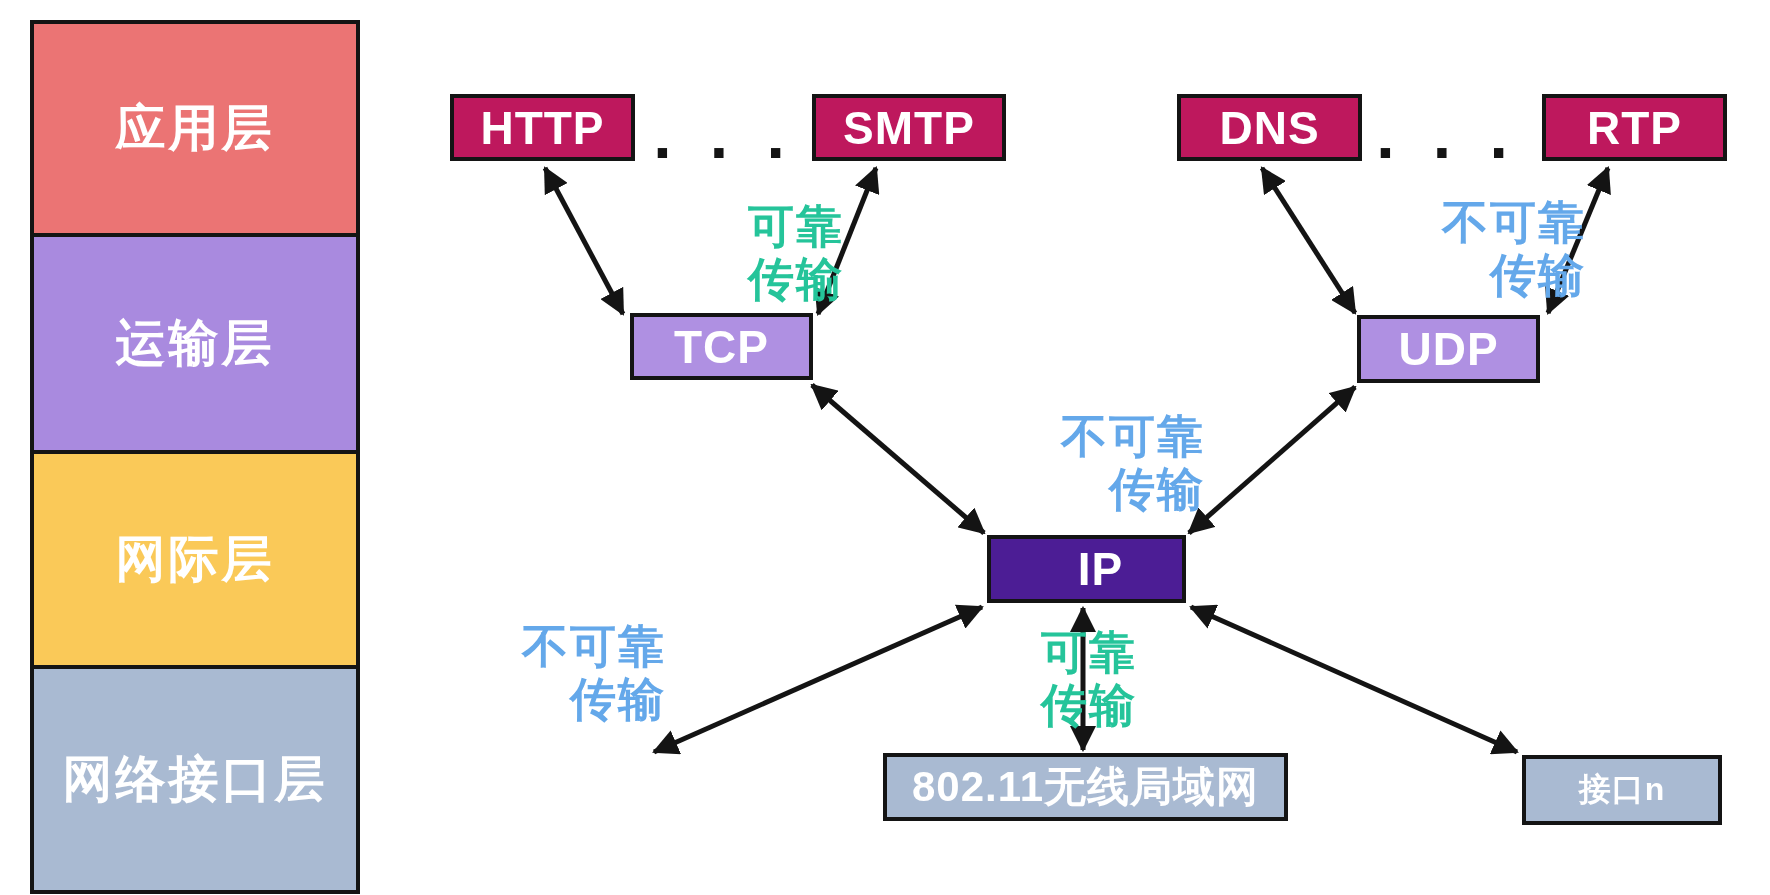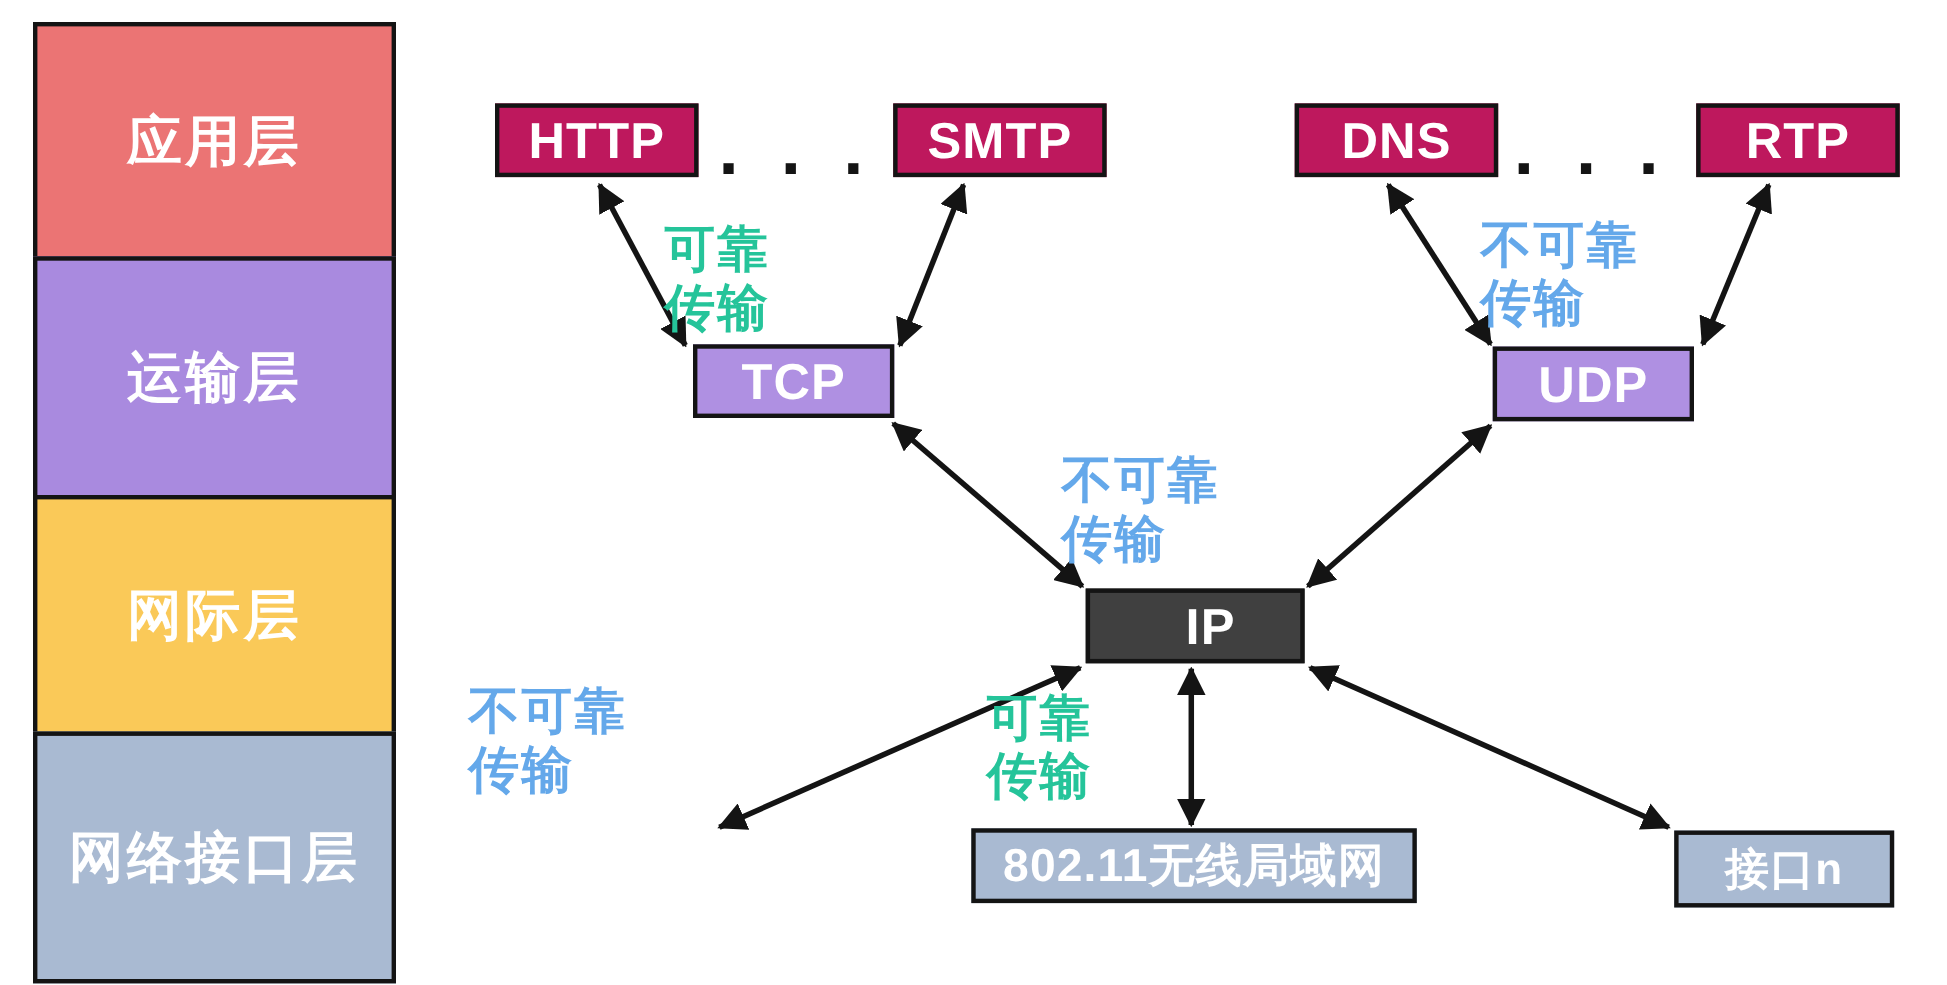--- a/index.html
+++ b/index.html
@@ -18,35 +18,35 @@
   .row-internet{top:450px;height:219px;background:#FAC958;}
   .row-link{top:665px;height:229px;background:#A9BAD2;}
   
   .proto-box{
     position:absolute;box-sizing:border-box;border:4px solid #141414;
     display:flex;align-items:center;justify-content:center;
     color:#ffffff;font-size:46px;letter-spacing:1px;
   }
   .red{background:#be185d;}
   .purple{background:#AF90E2;}
-  .yellow{background:#404040;padding-left:28px;}
+  .yellow{background:#4c1d95;padding-left:28px;}
   .gray{background:#A9BAD2;}
   .box-http{left:450px;top:94px;width:185px;height:67px;}
   .box-smtp{left:812px;top:94px;width:194px;height:67px;}
   .box-dns{left:1177px;top:94px;width:185px;height:67px;}
   .box-rtp{left:1542px;top:94px;width:185px;height:67px;}
   .box-tcp{left:630px;top:313px;width:183px;height:67px;justify-content:center;}
   .box-udp{left:1357px;top:315px;width:183px;height:68px;}
   .box-ip{left:987px;top:535px;width:199px;height:68px;}
   .box-ethernet{left:450px;top:755px;width:200px;height:70px;font-size:44px;}
   .box-wlan{left:883px;top:753px;width:405px;height:68px;font-size:42px;}
-  .box-iface{left:1522px;top:755px;width:200px;height:70px;font-size:40px;}
+  .box-iface{left:1522px;top:755px;width:200px;height:70px;font-size:32px;}
   
   .svc-label{
-    position:absolute;width:240px;text-align:left;white-space:pre-line;
+    position:absolute;width:240px;text-align:right;white-space:pre-line;
     font-size:46px;line-height:53px;letter-spacing:2px;
   }
   .svc-green{color:#25C49A;}
   .svc-blue{color:#64A8EA;}
   .lbl-tcp{left:604px;top:200px;}
   .lbl-udp{left:1346px;top:196px;}
   .lbl-ip{left:965px;top:410px;}
   .lbl-eth{left:426px;top:620px;}
   .lbl-wlan{left:897px;top:626px;}
   

